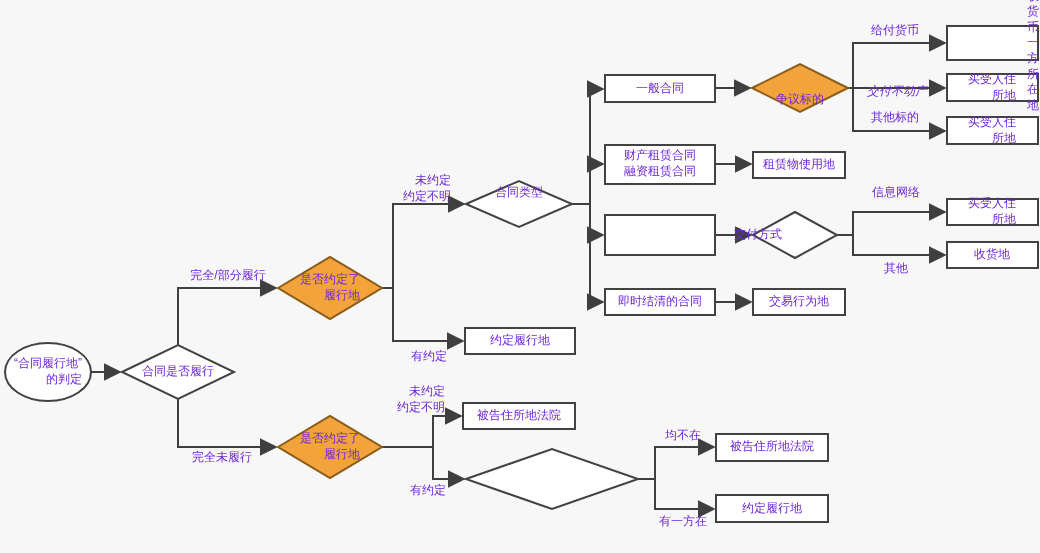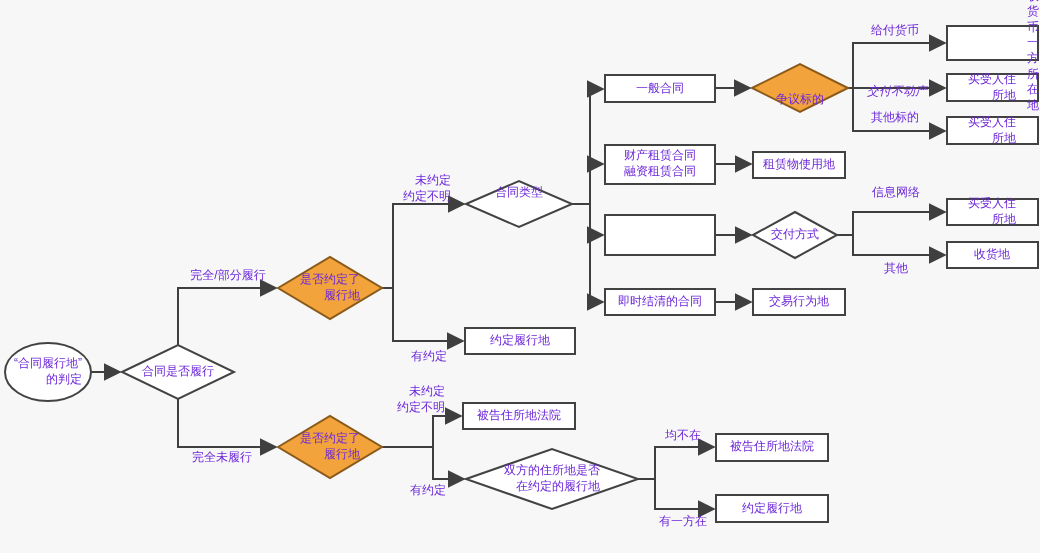--- a/index.html
+++ b/index.html
@@ -108,32 +108,30 @@
 履行地</div>
   <div class="lbl" style="left:330px;top:447px;">是否约定了
 履行地</div>
   <div class="lbl" style="left:519px;top:193px;">合同类型</div>
   <div class="lbl" style="left:660px;top:89px;">一般合同</div>
   <div class="lbl" style="left:660px;top:164px;">财产租赁合同
 融资租赁合同</div>
   <div class="lbl" style="left:660px;top:302px;">即时结清的合同</div>
   <div class="lbl" style="left:800px;top:100px;">争议标的</div>
   <div class="lbl" style="left:799px;top:165px;">租赁物使用地</div>
-  <div class="lbl" style="left:795px;top:235px;">交付方式</div>
+  <div class="lbl" style="left:758px;top:235px;">交付方式</div>
   <div class="lbl" style="left:799px;top:302px;">交易行为地</div>
   <div class="lbl" style="left:993px;top:43px;margin-left:40px;">接收货币一方
 所在地</div>
   <div class="lbl" style="left:992px;top:88px;">买受人住所地</div>
   <div class="lbl" style="left:992px;top:131px;">买受人住所地</div>
   <div class="lbl" style="left:992px;top:212px;">买受人住所地</div>
   <div class="lbl" style="left:992px;top:255px;">收货地</div>
   <div class="lbl" style="left:520px;top:341px;">约定履行地</div>
   <div class="lbl" style="left:519px;top:416px;">被告住所地法院</div>
-  <div class="lbl" style="left:552px;top:479px;">双方的住所地是否
-在约定的履行地</div>
   <div class="lbl" style="left:772px;top:447px;">被告住所地法院</div>
   <div class="lbl" style="left:772px;top:509px;">约定履行地</div>
 
   <div class="lbl small" style="left:228px;top:276px;">完全/部分履行</div>
   <div class="lbl small" style="left:222px;top:458px;">完全未履行</div>
   <div class="lbl small" style="left:427px;top:189px;">未约定
 约定不明</div>
   <div class="lbl small" style="left:429px;top:357px;">有约定</div>
   <div class="lbl small" style="left:421px;top:400px;">未约定
 约定不明</div>

